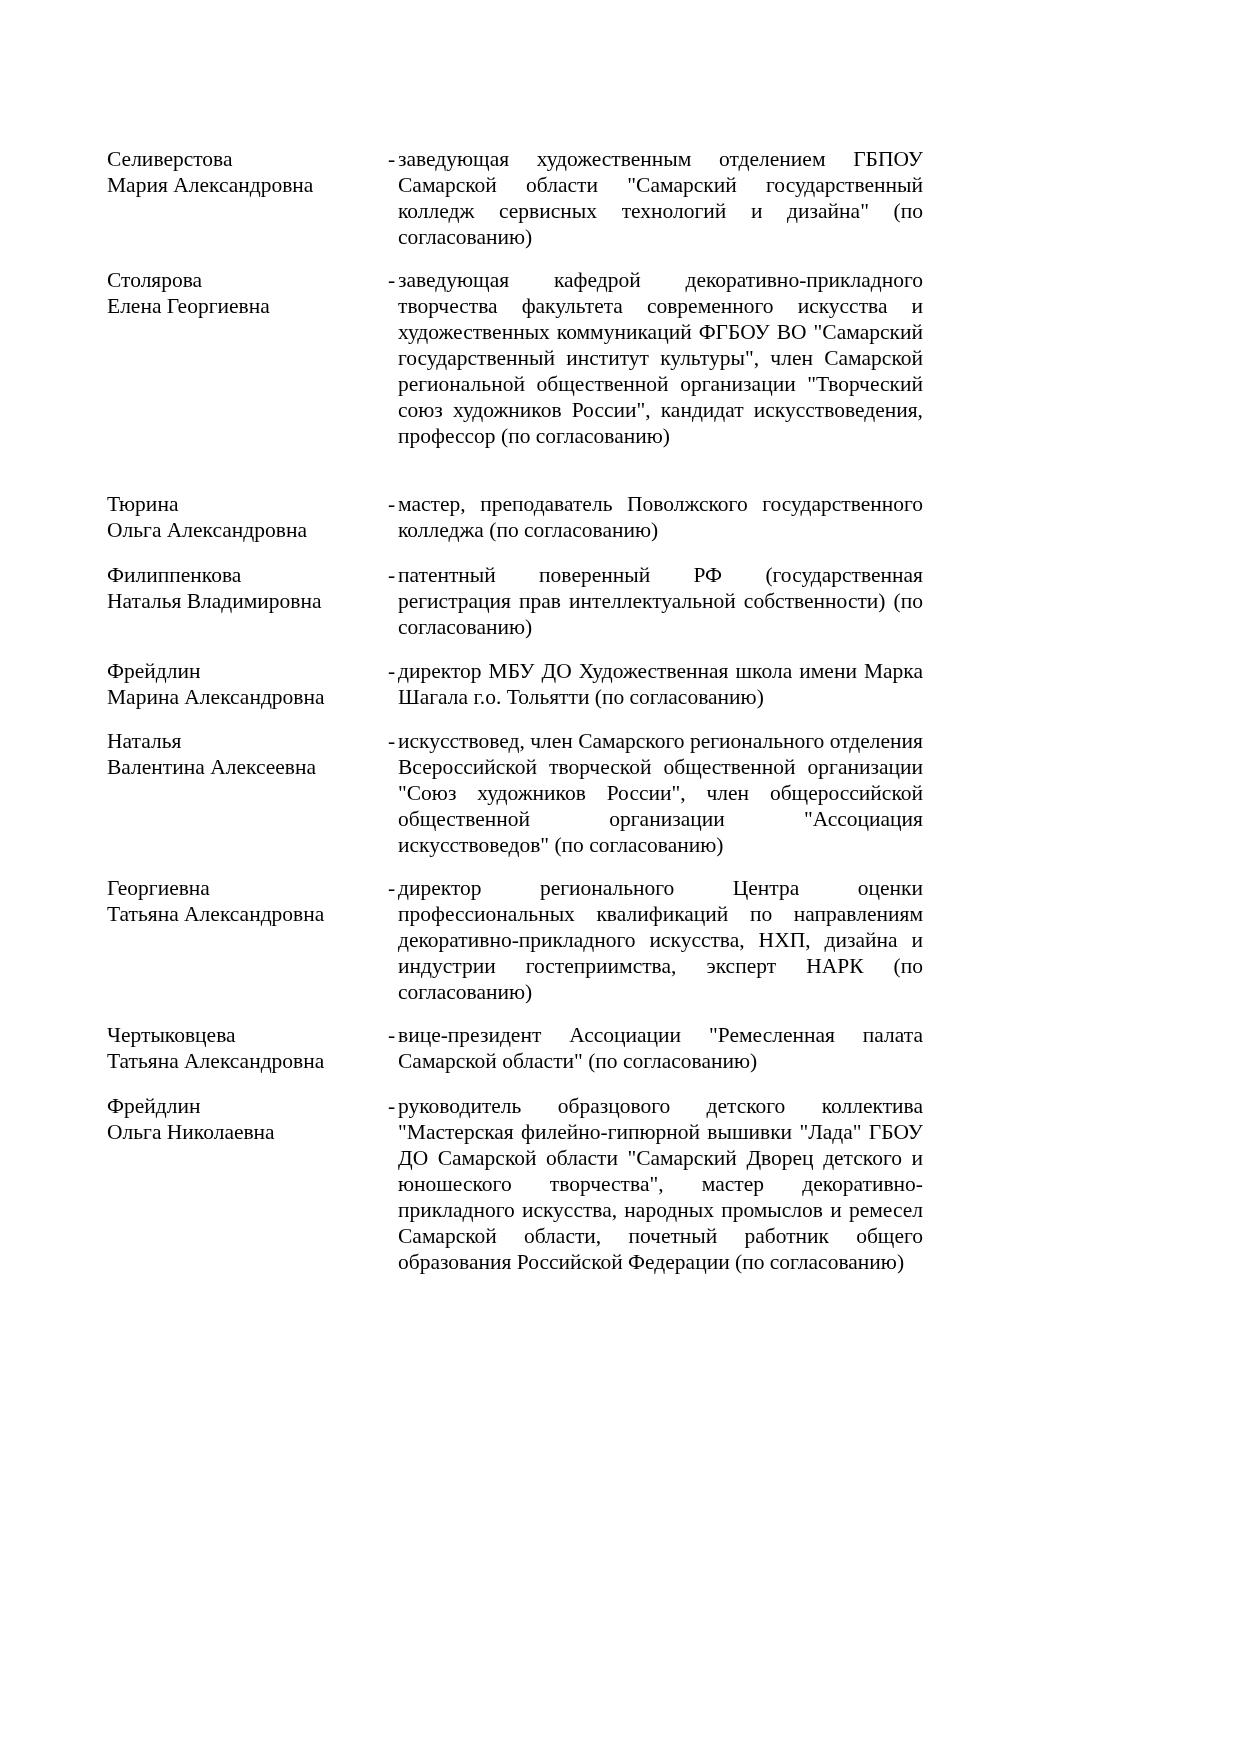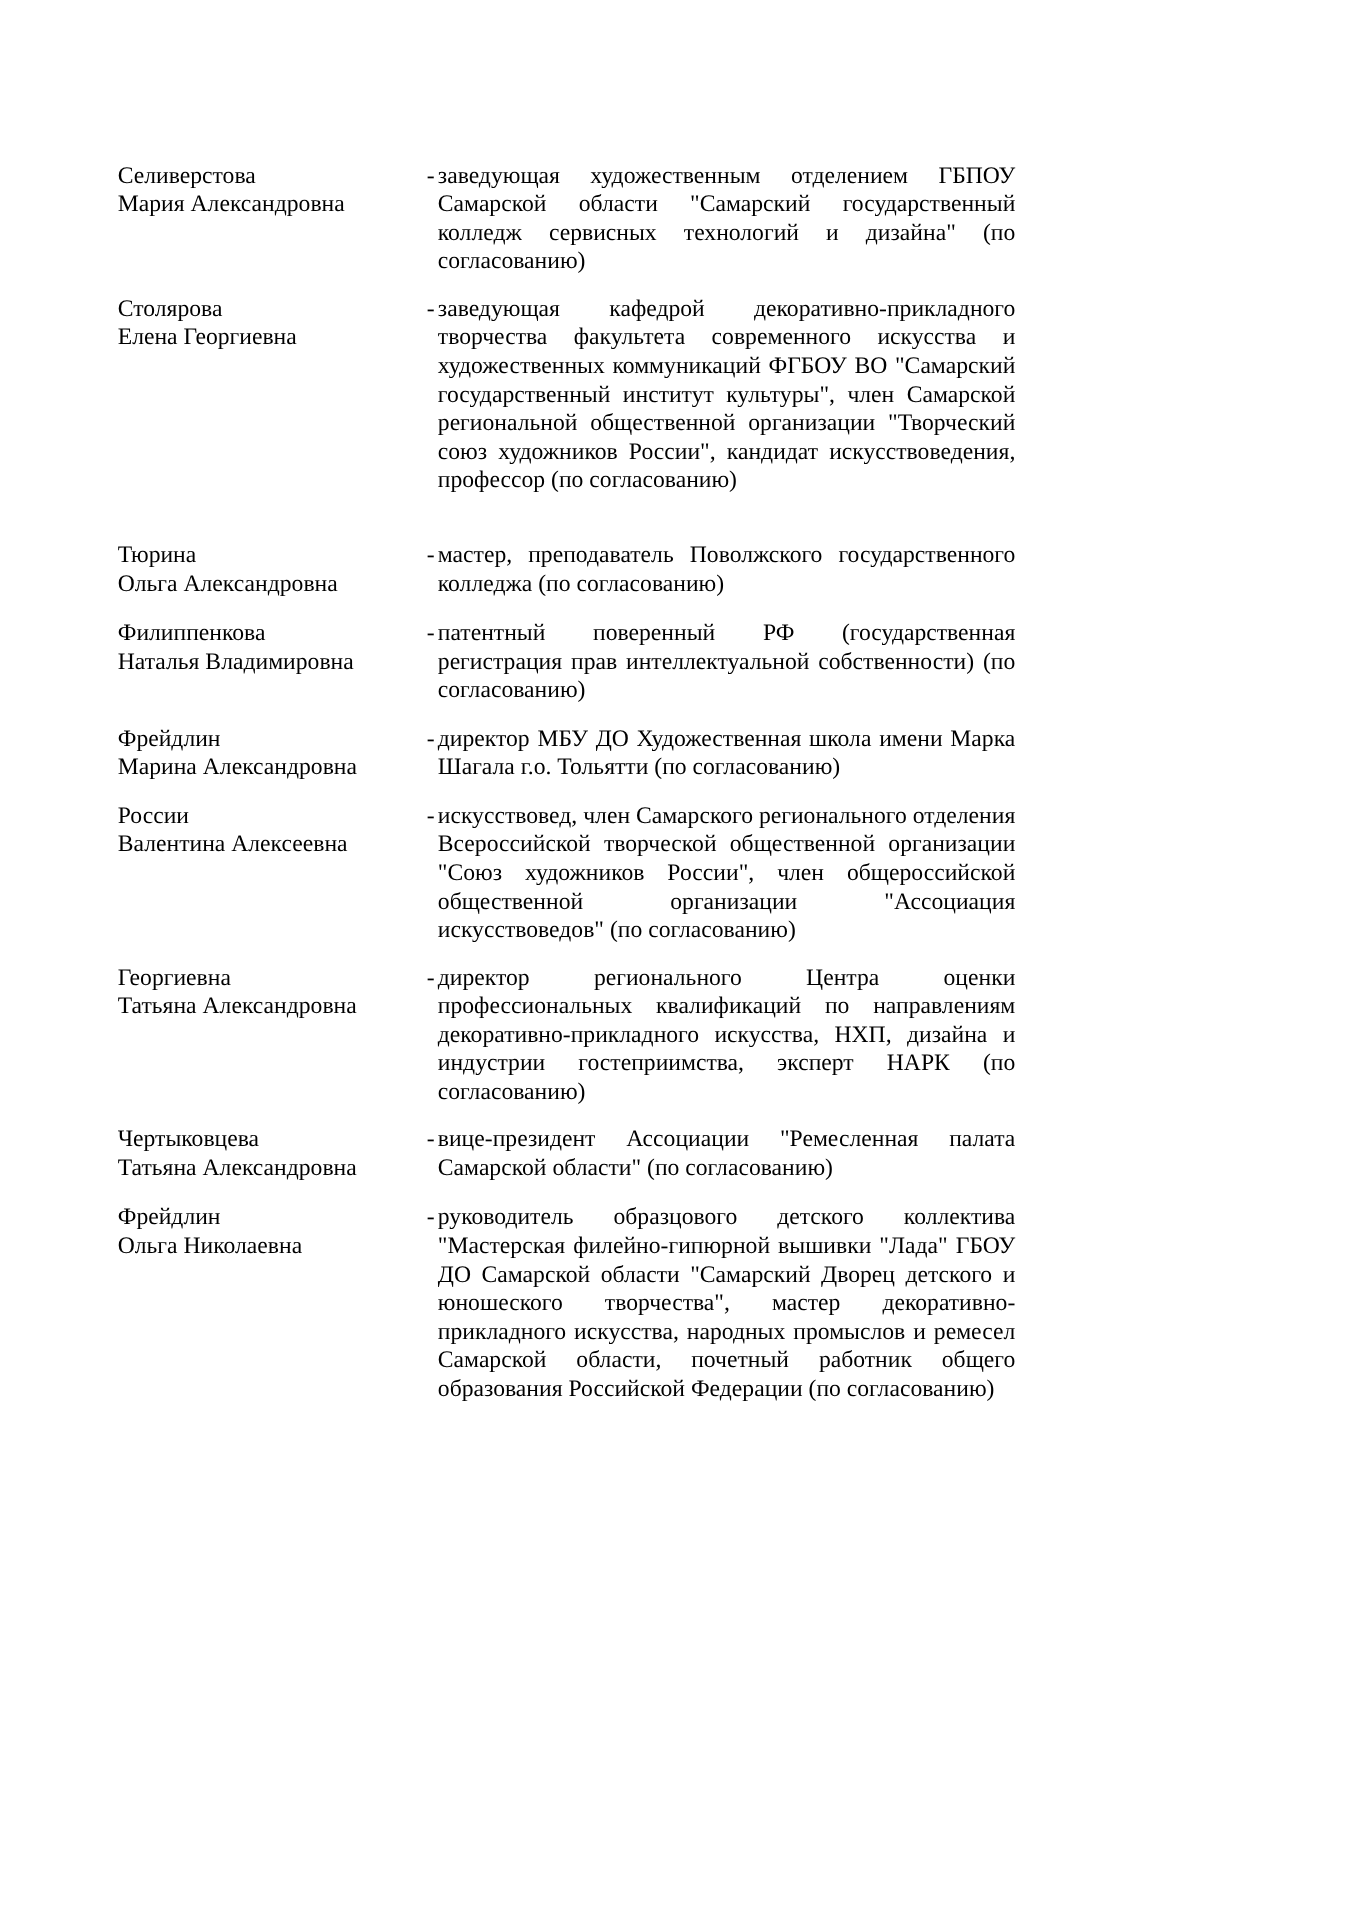--- a/index.html
+++ b/index.html
@@ -61,21 +61,21 @@
     <div class="name">
       <span>Фрейдлин</span>
       <span>Марина Александровна</span>
     </div>
     <div class="dash">-</div>
     <div class="desc">директор МБУ ДО Художественная школа имени Марка Шагала г.о. Тольятти (по согласованию)</div>
   </div>
 
   <div class="entry" style="top:728px;">
     <div class="name">
-      <span>России</span>
+      <span>Наталья</span>
       <span>Валентина Алексеевна</span>
     </div>
     <div class="dash">-</div>
     <div class="desc">искусствовед, член Самарского регионального отделения Всероссийской творческой общественной организации "Союз художников России", член общероссийской общественной организации "Ассоциация искусствоведов" (по согласованию)</div>
   </div>
 
   <div class="entry" style="top:875px;">
     <div class="name">
       <span>Георгиевна</span>
       <span>Татьяна Александровна</span>

